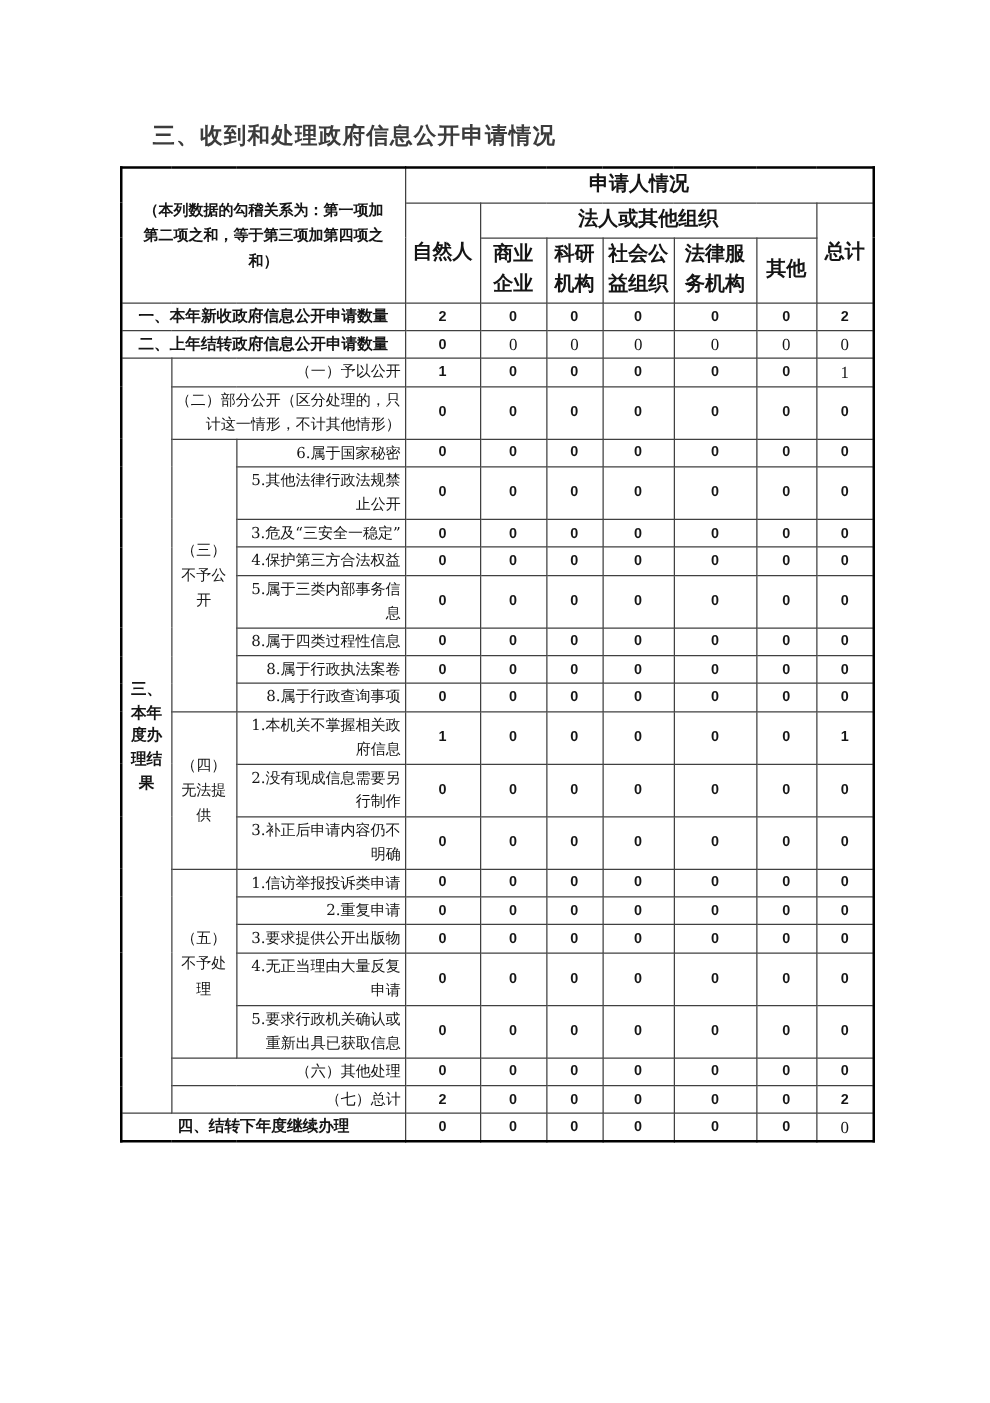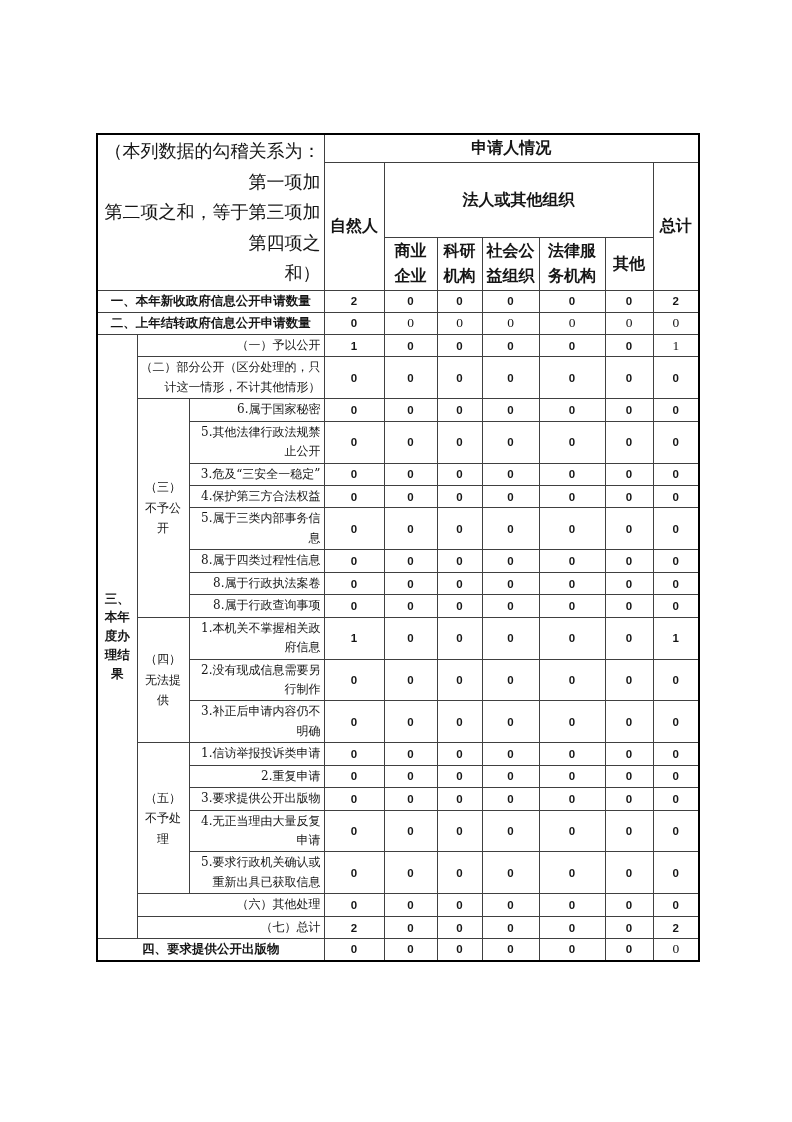--- a/index.html
+++ b/index.html
@@ -4,36 +4,37 @@
 <style>
   html,body{margin:0;padding:0;background:#ffffff;}
   .page{position:relative;width:792px;height:1122px;background:#ffffff;overflow:hidden;
         font-family:"Liberation Sans",sans-serif;color:#151515;}
   .title{position:absolute;left:122px;top:96px;margin:0;font-size:18px;font-weight:700;
          color:#3c3c3c;letter-spacing:1px;font-family:"Liberation Sans",sans-serif;}
   table.rpt{position:absolute;left:96px;top:133px;border-collapse:collapse;table-layout:fixed;
             border:2px solid #000;}
   table.rpt td{border:1px solid #404040;padding:1px 3px;vertical-align:middle;box-sizing:border-box;
                overflow:hidden;}
-  td.note{font-weight:400;font-size:18px;text-align:right;white-space:pre-line;line-height:1.7;}
+  td.note{font-weight:700;font-size:12px;text-align:center;white-space:pre-line;line-height:1.7;}
   td.hd{font-weight:700;font-size:16px;text-align:center;white-space:pre-line;line-height:1.55;}
   td.sec{font-weight:700;font-size:12.5px;text-align:center;padding:2px 2px;letter-spacing:0px;}
   td.colA{font-weight:700;font-size:12.5px;text-align:center;white-space:pre-line;line-height:1.5;}
   td.grp{font-size:12px;text-align:center;white-space:pre-line;line-height:1.7;
          font-family:"DejaVu Serif",serif;}
   td.lbl{font-size:12px;text-align:right;line-height:1.62;font-family:"DejaVu Serif",serif;
          padding:2px 3px 2px 4px;}
   td.num{font-weight:700;font-size:11.5px;text-align:center;font-family:"Liberation Sans",sans-serif;}
   td.num.serif{font-family:"Liberation Serif",serif;font-weight:400;font-size:13.5px;}
   tr.r1{height:27px}tr.r2{height:26px}tr.r3{height:40px}tr.rs{height:22px}
 </style>
 </head>
 <body>
 
 <div class="page">
+  <h1 class="title">三、收到和处理政府信息公开申请情况</h1>
   <table class="rpt">
       <colgroup>
         <col style="width:40px">
         <col style="width:52px">
         <col style="width:135px">
         <col style="width:60px">
         <col style="width:53px">
         <col style="width:45px">
         <col style="width:57px">
         <col style="width:66px">
@@ -291,21 +292,21 @@
           <td class="lbl" colspan="2">（七）总计</td>
           <td class="num">2</td>
           <td class="num">0</td>
           <td class="num">0</td>
           <td class="num">0</td>
           <td class="num">0</td>
           <td class="num">0</td>
           <td class="num">2</td>
         </tr>
         <tr class="rs">
-          <td class="sec" colspan="3">四、要求提供公开出版物</td>
+          <td class="sec" colspan="3">四、结转下年度继续办理</td>
           <td class="num">0</td>
           <td class="num">0</td>
           <td class="num">0</td>
           <td class="num">0</td>
           <td class="num">0</td>
           <td class="num">0</td>
           <td class="num serif">0</td>
         </tr>
       </tbody>
     </table>

